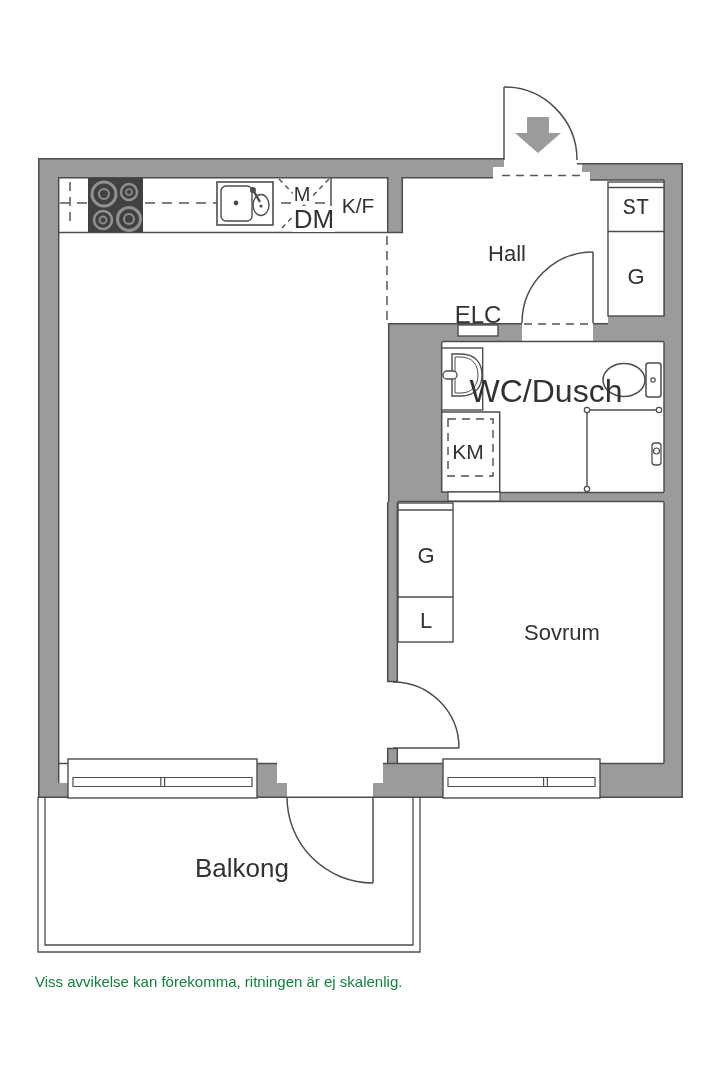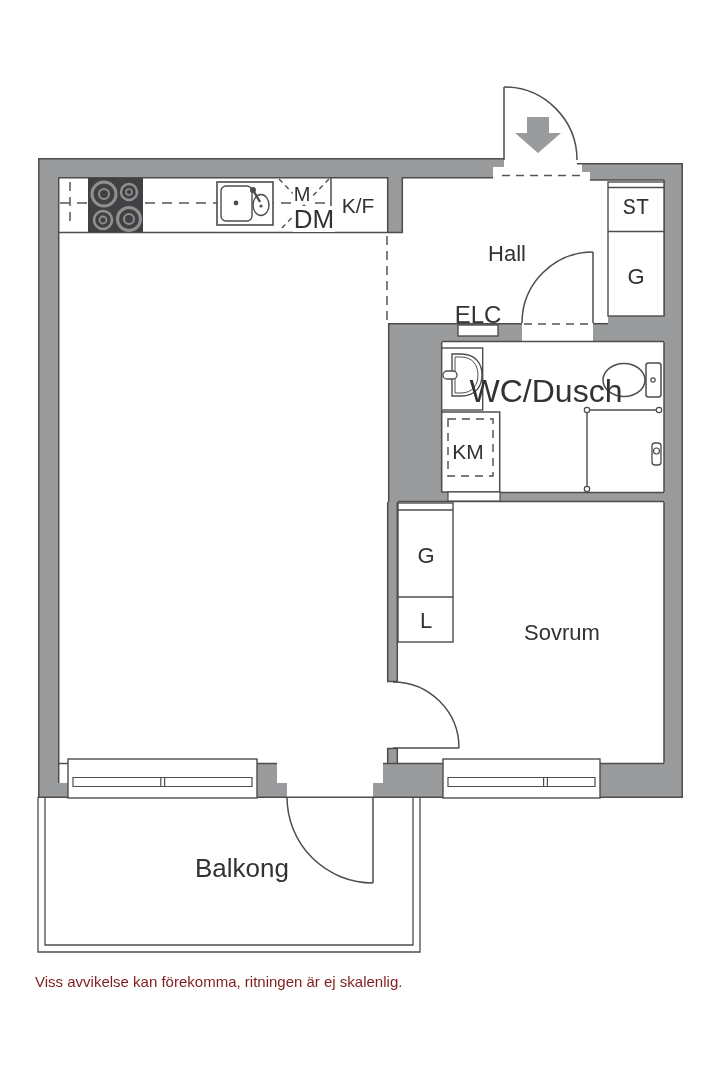--- a/index.html
+++ b/index.html
@@ -19,21 +19,21 @@
   
   .lbl-m{left:302px;top:194px;font-size:20px;}
   .lbl-dm{left:314px;top:219px;font-size:26px;}
   .lbl-kf{left:358px;top:205px;}
   .lbl-st{left:636px;top:209px;font-size:22px;font-family:Liberation Mono, monospace;}
   .lbl-gh{left:636px;top:277px;font-size:22px;}
   .lbl-elc{left:478px;top:315px;font-size:24px;}
   .lbl-km{left:468px;top:451px;}
   .lbl-gb{left:426px;top:556px;font-size:22px;}
   .lbl-lb{left:426px;top:621px;font-size:22px;}
-  .disclaimer{position:absolute;left:35px;top:973px;font-size:15px;color:#7f1d1d;}
+  .disclaimer{position:absolute;left:35px;top:973px;font-size:15px;color:#15803d;}
 </style>
 </head>
 <body>
 
 <div id="plan">
 
 <svg width="720" height="1080" viewBox="0 0 720 1080">
 
   <g fill="#9a9b9c" stroke="none">
     <rect x="38" y="158" width="20" height="640"></rect>

